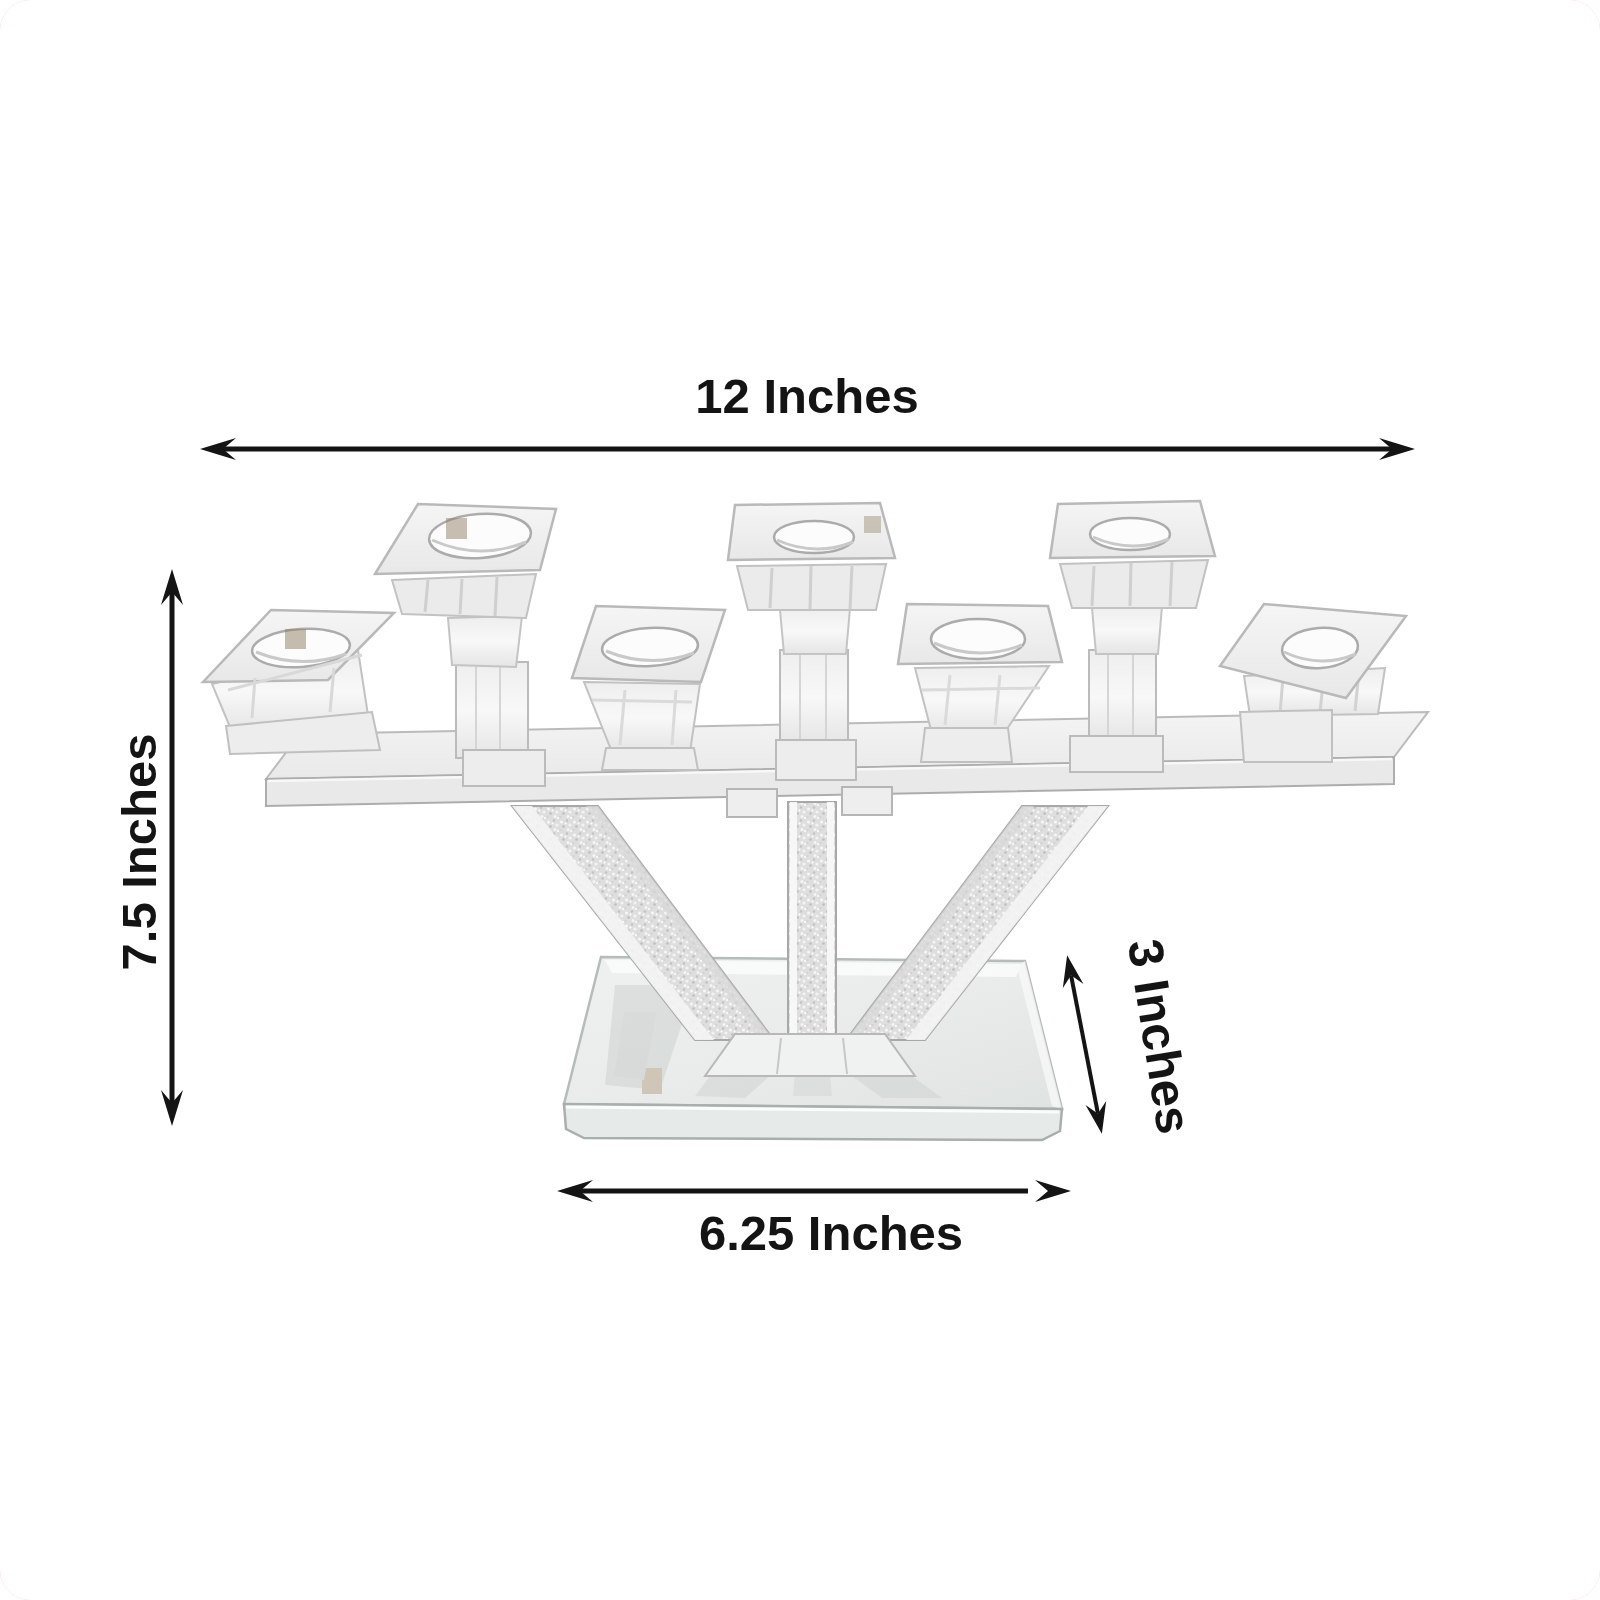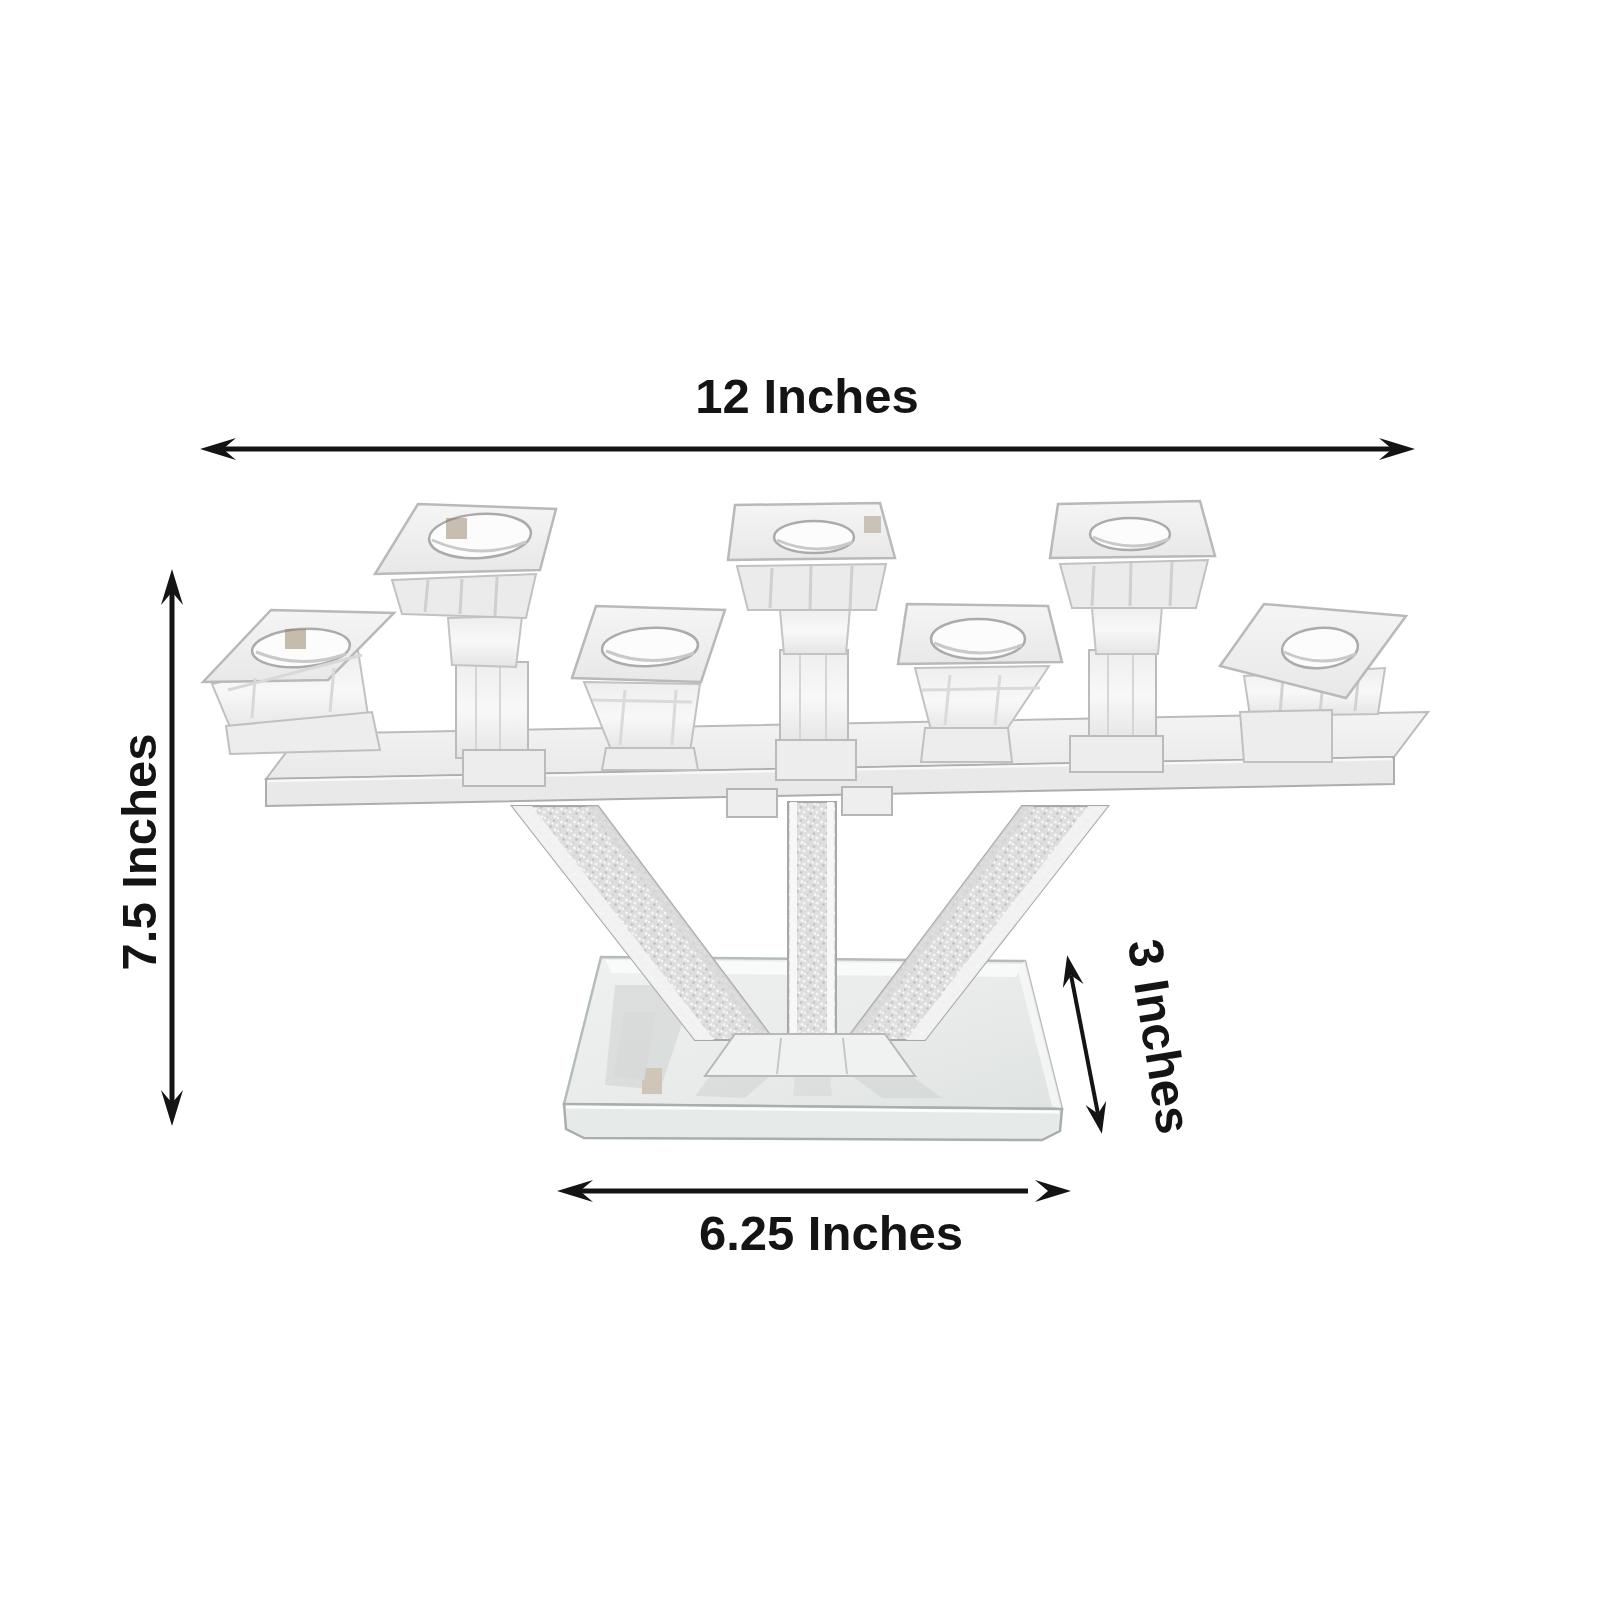--- a/index.html
+++ b/index.html
@@ -1,16 +1,16 @@
 <!DOCTYPE html>
 <html><head>
 <meta charset="utf-8">
 <style>
   html,body{margin:0;padding:0;background:#ffffff;}
-  .wrap{width:1600px;height:1600px;position:relative;background:#f0abfc;overflow:hidden;}
+  .wrap{width:1600px;height:1600px;position:relative;background:#f0abfc;overflow:hidden;border-radius:30px;}
   text{font-family:"Liberation Sans",sans-serif;font-weight:bold;fill:#141414;}
 </style>
 </head>
 <body>
 <div class="wrap">
 <svg width="1600" height="1600" viewBox="0 0 1600 1600" xmlns="http://www.w3.org/2000/svg">
 <defs>
   <linearGradient id="mirror" x1="0" y1="0" x2="1" y2="1">
     <stop offset="0" stop-color="#eff1f0"></stop>
     <stop offset="0.5" stop-color="#e9eceb"></stop>

